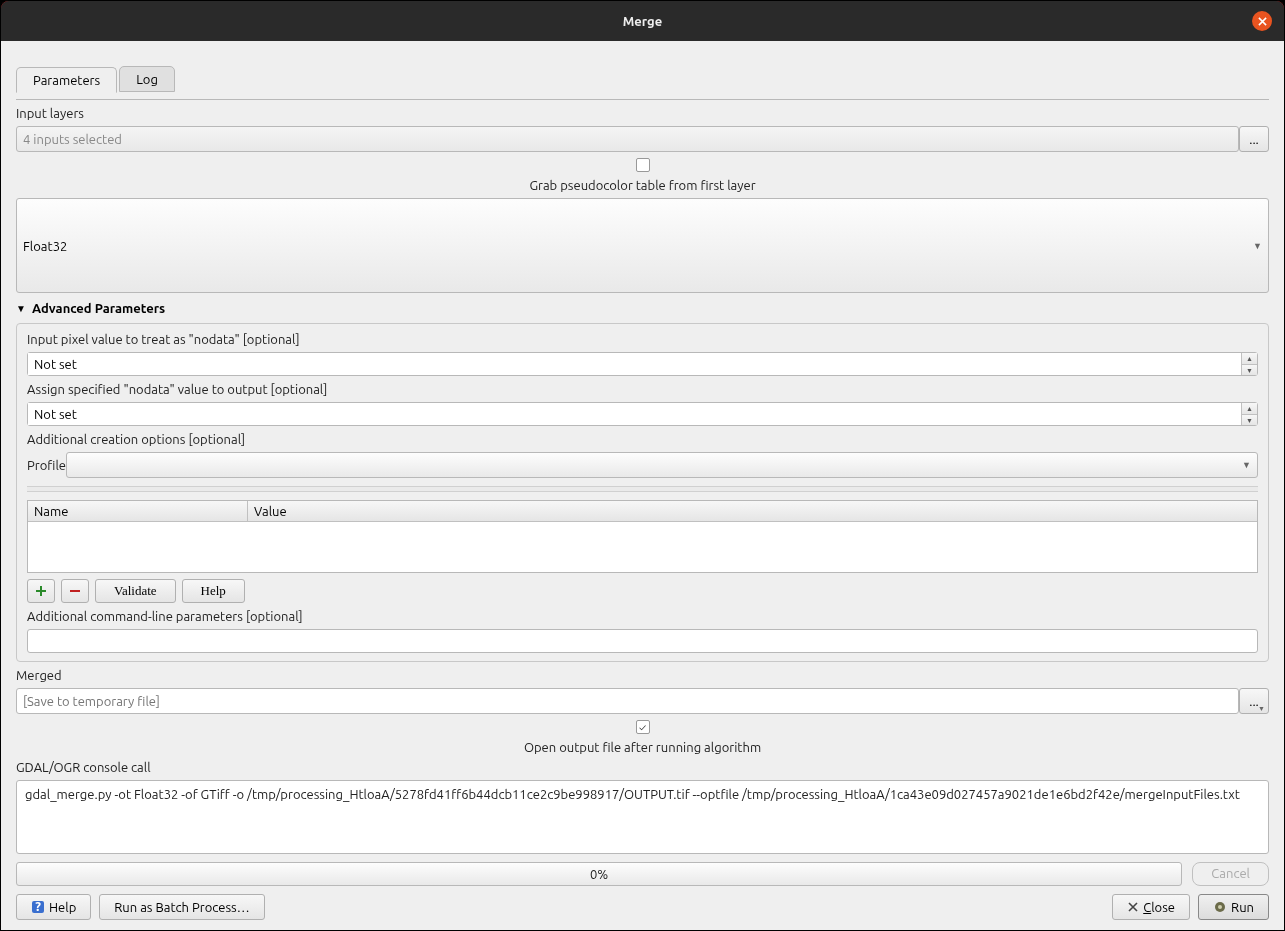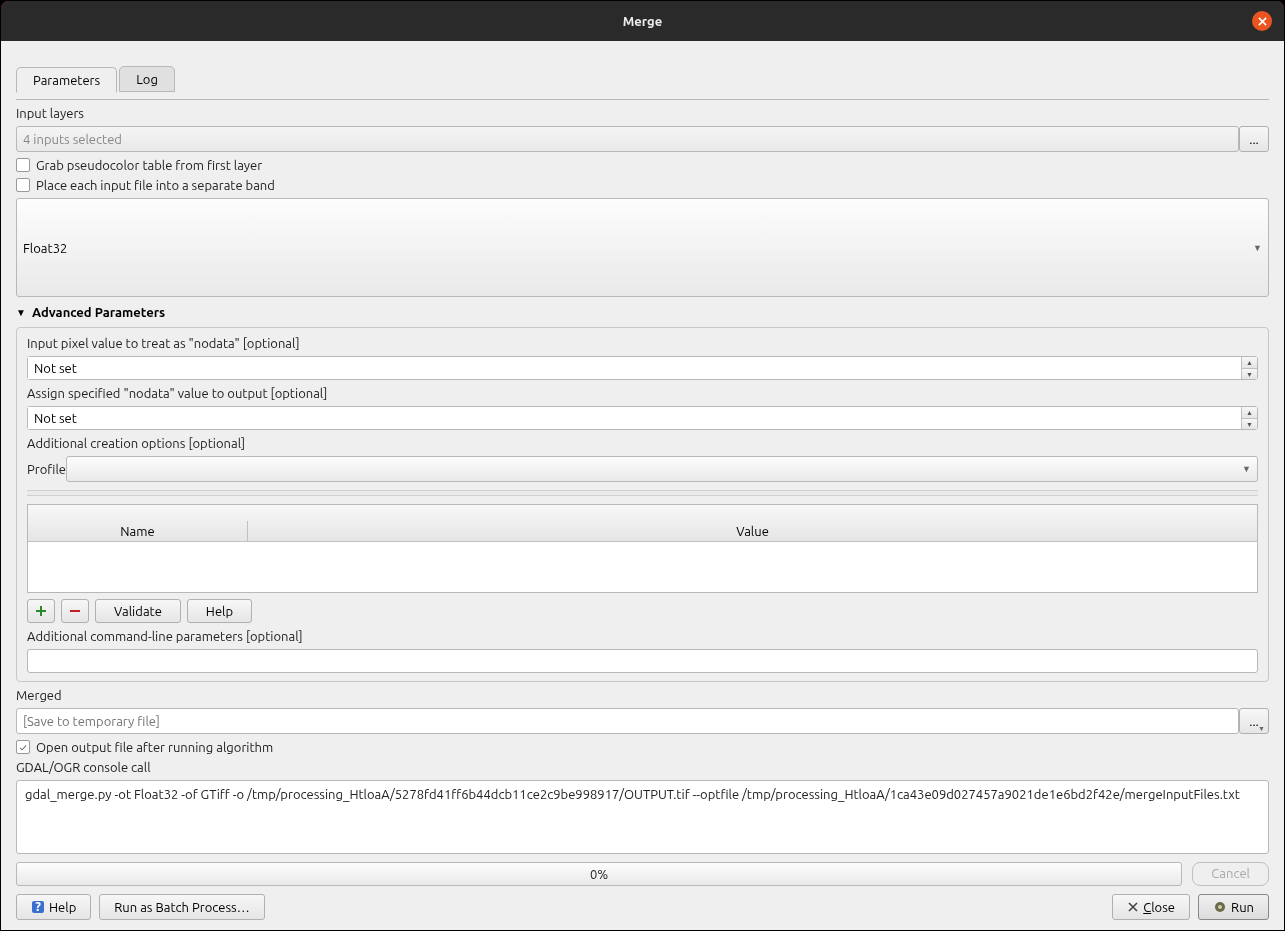--- a/index.html
+++ b/index.html
@@ -11,44 +11,44 @@
 .body { background: #efefef; flex: 1; padding: 25px 15px 10px 15px; display: flex; flex-direction: column; gap: 8px; }
 .tabs { display: flex; align-items: flex-end; position: relative; z-index: 2; }
 .tab { padding: 5px 16px; border: 1px solid #b8b8b8; background: #e0e0e0; border-top-left-radius: 5px; border-top-right-radius: 5px; margin-right: 2px; position: relative; }
 .tab.active { background: #efefef; border-bottom-color: #efefef; margin-bottom: -1px; }
 .tab-content { border-top: 1px solid #b8b8b8; margin-top: -1px; padding-top: 6px; flex: 1; display: flex; flex-direction: column; gap: 6px; }
 .label { color: #222; }
 .row { display: flex; align-items: center; }
 .text-input { flex: 1; border: 1px solid #b8b8b8; border-radius: 3px; padding: 4px 6px; background: #fff; height: 26px; }
 .text-input[readonly] { background: linear-gradient(#f4f4f4,#e8e8e8); color: #888; }
 .browse-btn, .small-btn { border: 1px solid #b0b0b0; background: linear-gradient(#f7f7f7,#e5e5e5); border-radius: 3px; padding: 3px 8px; height: 26px; display: flex; align-items: center; justify-content: center; min-width: 30px; }
-.checkbox-row { display: flex; align-items: center; gap: 6px; }
+.checkbox-row { display: flex; align-items: center; gap: 6px; flex-direction: column; }
 .checkbox { width: 14px; height: 14px; border: 1px solid #999; background: #fff; border-radius: 2px; display: flex; align-items: center; justify-content: center; font-size: 10px; color: #333; }
 .select { flex: 1; border: 1px solid #b8b8b8; border-radius: 3px; padding: 4px 6px; background: linear-gradient(#fdfdfd,#e9e9e9); height: 26px; display: flex; align-items: center; justify-content: space-between; }
 .select .arrow { font-size: 9px; color: #666; }
 .spinbox { flex: 1; display: flex; border: 1px solid #b8b8b8; border-radius: 3px; height: 26px; }
 .spinbox .sb-val { flex: 1; padding: 4px 6px; background: #fff; }
 .spinbox .sb-btns { width: 16px; display: flex; flex-direction: column; border-left: 1px solid #c0c0c0; }
 .spinbox .sb-btns div { flex:1; display:flex; align-items:center; justify-content:center; font-size:7px; color:#555; background:linear-gradient(#f7f7f7,#e5e5e5);}
 .spinbox .sb-btns div:first-child{border-bottom:1px solid #c0c0c0;}
 .collapsible-header { display: flex; align-items: center; gap: 6px; font-weight: bold; padding: 2px 0; }
 .collapsible-header .tri { font-size: 10px; }
 .adv-box { border: 1px solid #c8c8c8; border-radius: 4px; padding: 8px 10px; background: #efefef; display: flex; flex-direction: column; gap: 6px; }
 .sep { height: 6px; border-top: 1px solid #d0d0d0; border-bottom: 1px solid #d0d0d0; background:#eaeaea; margin: 2px 0; }
 .table { border: 1px solid #b8b8b8; background: #fff; }
 .table-head { display: flex; background: linear-gradient(#f7f7f7,#e5e5e5); border-bottom: 1px solid #c0c0c0; }
-.th { padding: 3px 6px; text-align: center; margin-top: 16px; }
+.th { padding: 3px 6px; text-align: left; }
 .th.name { width: 220px; border-right: 1px solid #c0c0c0; }
 .th.value { flex: 1; }
 .table-body { height: 50px; }
 .btn-row { display: flex; gap: 6px; }
 .icon-btn { width: 28px; height: 24px; border:1px solid #b0b0b0; border-radius:3px; display:flex; align-items:center; justify-content:center; background:linear-gradient(#f7f7f7,#e5e5e5);}
 .icon-btn.add svg { width:12px; height:12px; }
 .icon-btn.remove svg { width:12px; height:4px; }
-.text-btn { border:1px solid #b0b0b0; border-radius:3px; padding: 3px 18px; background:linear-gradient(#f7f7f7,#e5e5e5); height:24px; display:flex; align-items:center; }
+.text-btn { border:1px solid #b0b0b0; border-radius:3px; padding: 3px 18px; background:linear-gradient(#f7f7f7,#e5e5e5); height:24px; display:flex; align-items:center;font-family:Liberation Serif, serif; }
 .console { border:1px solid #b8b8b8; background:#fff; border-radius:3px; padding:6px 8px; height:74px; font-family:inherit; color:#222; }
 .progress-row { display:flex; gap:10px; align-items:center; }
 .progress { flex:1; border:1px solid #b8b8b8; border-radius:3px; height:24px; background:linear-gradient(#fdfdfd,#e9e9e9); display:flex; align-items:center; justify-content:center; color:#222; }
 .cancel-btn { border:1px solid #c0c0c0; border-radius:8px; padding:3px 18px; height:24px; color:#aaa; background:#efefef; }
 .footer { display:flex; gap:8px; align-items:center; }
 .footer .spacer { flex:1; }
 .footer .btn { border:1px solid #b0b0b0; border-radius:3px; padding:4px 14px; height:26px; background:linear-gradient(#f7f7f7,#e5e5e5); display:flex; align-items:center; gap:4px; }
 .footer .btn.primary { background:linear-gradient(#f0f0f0,#dcdcdc); border:1px solid #888; }
 .und { text-decoration: underline; }
 svg { display:block; }
@@ -79,24 +79,20 @@
       <div class="row">
         <input class="text-input" readonly="" value="4 inputs selected" style="">
         <div class="browse-btn">...</div>
       </div>
 
       <div class="checkbox-row">
         <div class="checkbox"></div>
         <span class="label">Grab pseudocolor table from first layer</span>
       </div>
 
-      <div class="checkbox-row">
-        <div class="checkbox"></div>
-        <span class="label">Place each input file into a separate band</span>
-      </div>
 
       <div class="select">
         <span>Float32</span>
         <span class="arrow">▼</span>
       </div>
 
       <div class="collapsible-header">
         <span class="tri">▼</span>
         <span>Advanced Parameters</span>
       </div>

